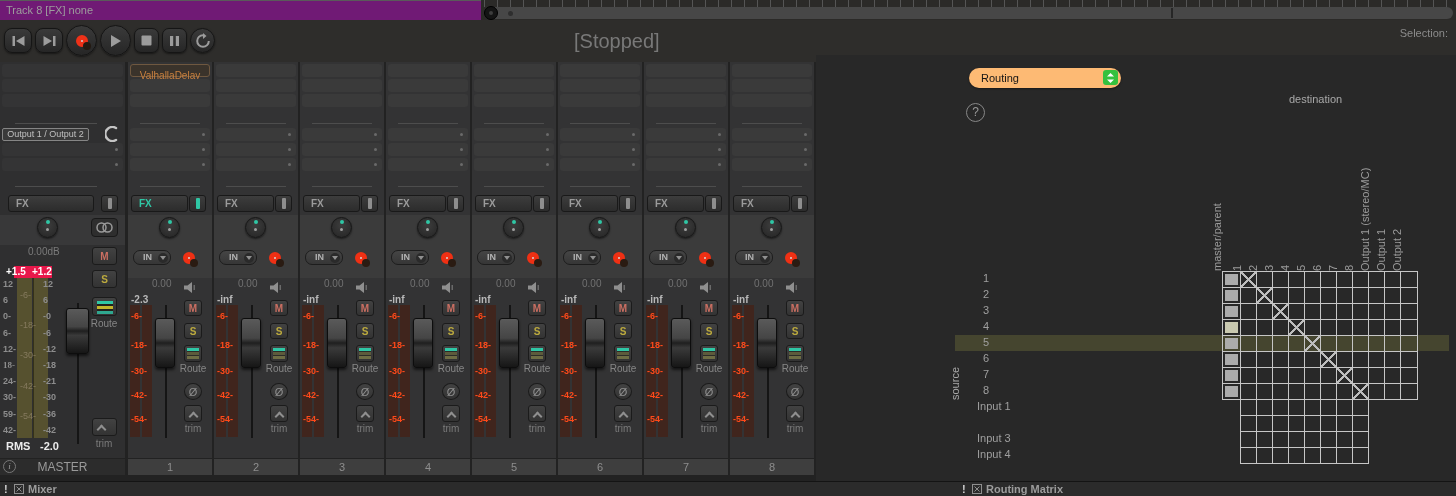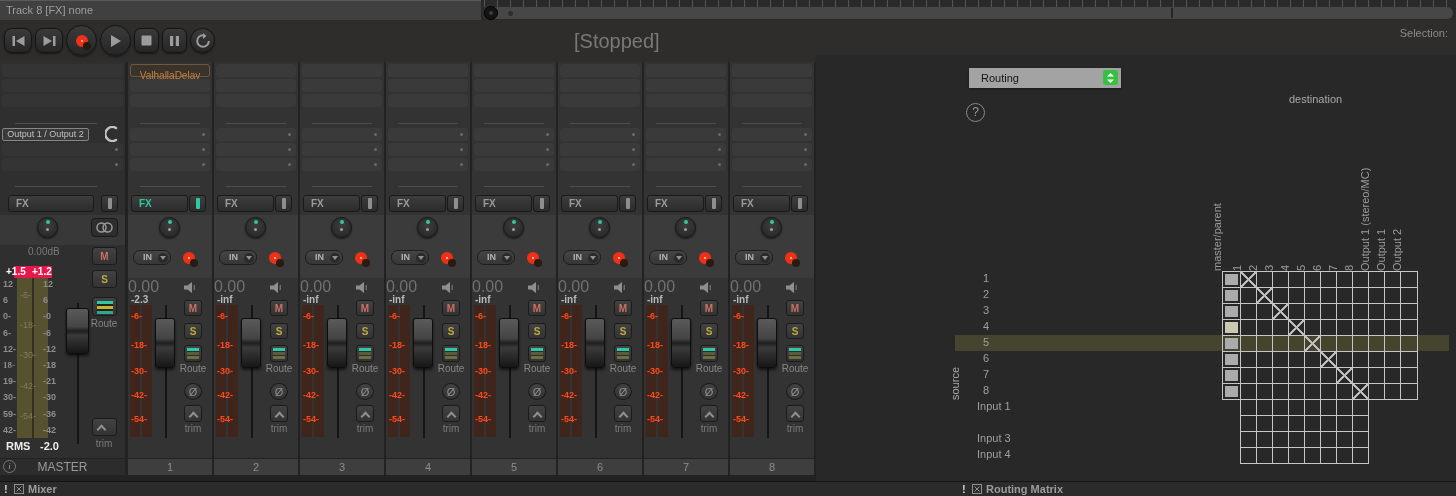--- a/index.html
+++ b/index.html
@@ -1,20 +1,20 @@
 <!DOCTYPE html>
 <html style="--accent-teal: #2fc7a5; --record-red: #ee3118; --clip-red: #e8174a; --meter-scale-orange: #ff4a1a; --valhalla-orange: #c9813f; --dropdown-green: #35c13e; --row-highlight: #45452f;"><head>
 <meta charset="utf-8">
 <style>
   *{box-sizing:border-box;margin:0;padding:0}
   html,body{background:#1d1d1d}
   .app{position:relative;width:1456px;height:496px;background:#2b2a28;overflow:hidden;
        font-family:"Liberation Sans",sans-serif;-webkit-font-smoothing:antialiased}
   
-  .topbar-left{position:absolute;left:0;top:0;width:481px;height:20px;background:#404040;border-top:1px solid #5a5a5a}
+  .topbar-left{position:absolute;left:0;top:0;width:481px;height:20px;background:#701a75;border-top:1px solid #5a5a5a}
   .track-info{position:absolute;left:6px;top:3px;font-size:11px;color:#9d9d9d;white-space:nowrap}
   .ruler{position:absolute;left:484px;top:0;width:972px;height:7px;
          background-image:repeating-linear-gradient(90deg,#555 0 1px,transparent 1px 13px)}
   .hscroll{position:absolute;left:487px;top:7px;width:966px;height:12px;background:#474747;border-radius:6px}
   .sknob{position:absolute;left:-3px;top:-1px;width:14px;height:14px;border-radius:50%;background:#141414;border:1px solid #000}
   .sknob::after{content:'';position:absolute;left:4px;top:4px;width:4px;height:4px;border-radius:50%;background:#3d3d3d}
   .sdot{position:absolute;left:21px;top:4px;width:5px;height:5px;border-radius:50%;background:#2e2e2e}
   .stick{position:absolute;left:684px;top:1px;width:2px;height:10px;background:#262626}
   
   .transport{position:absolute;left:0;top:20px;width:1456px;height:42px;background:#2e2d2b}
@@ -52,21 +52,21 @@
   .panknob{position:absolute;left:31px;top:155px;width:21px;height:21px;border-radius:50%;
            background:radial-gradient(circle at 50% 38%,#3d3d3d,#242424);border:1px solid #161616;box-shadow:0 1px 2px rgba(0,0,0,.55)}
   .panknob::before{content:'';position:absolute;left:8px;top:2px;width:4px;height:4px;border-radius:50%;background:var(--accent-teal)}
   .panknob::after{content:'';position:absolute;left:8px;top:10px;width:3px;height:3px;border-radius:50%;background:#a0a0a0}
   .inbtn{position:absolute;left:5px;top:188px;width:38px;height:15px;border-radius:7px;background:linear-gradient(#454545,#363636);
          border:1px solid #1d1d1d;font-size:9px;font-weight:bold;color:#b3b3b3;padding-left:9px;line-height:13px}
   .incircle{position:absolute;right:2px;top:2px;width:10px;height:10px;border-radius:50%;background:#2a2a2a}
   .incircle::after{content:'';position:absolute;left:2px;top:3px;border-left:3px solid transparent;border-right:3px solid transparent;border-top:4px solid #909090}
   .recbtn{position:absolute;left:55px;top:190px;width:12px;height:12px;border:5px solid #ef3014;border-radius:50%;background:#d6d6d6}
   .recbtn::after{content:'';position:absolute;left:2px;top:2px;width:8px;height:8px;border-radius:50%;background:#2a1b12}
-  .vol{position:absolute;left:0;top:216px;font-size:16px;color:#717171}
+  .vol{position:absolute;left:24px;top:216px;font-size:10px;color:#717171}
   .spk{position:absolute;left:56px;top:217px}
   .peak{position:absolute;left:3px;top:232px;font-size:10px;font-weight:bold;color:#b9b9b9}
   .meter{position:absolute;left:2px;top:243px;width:22px;height:132px}
   .meter::before,.meter::after{content:'';position:absolute;top:0;bottom:0;width:10px;background:#40251d}
   .meter::before{left:0}.meter::after{left:12px}
   .mscale{position:absolute;left:1px;font-size:9px;font-weight:bold;color:var(--meter-scale-orange);z-index:2}
   .fline{position:absolute;left:37px;top:243px;width:2px;height:133px;background:#151515}
   .fcap{position:absolute;left:27px;top:256px;width:20px;height:50px;border-radius:3px;border:1px solid #0d0d0d;
         background:linear-gradient(180deg,#5a5a5a,#454545 40%,#1f1f1f 50%,#3a3a3a 60%,#161616);box-shadow:0 2px 3px rgba(0,0,0,.6)}
   .sq{position:absolute;left:56px;width:18px;height:16px;background:linear-gradient(#424242,#333);border:1px solid #1b1b1b;
@@ -117,21 +117,21 @@
   .mtrimlbl{left:86px;top:376px;width:36px}
   
   .mlabelcell{position:absolute;left:0;top:397px;width:125px;height:16px;background:#2c2c2c;text-align:center;
               font-size:12px;color:#9a9a9a;line-height:16px}
   .info-i{position:absolute;left:3px;top:1px;width:13px;height:13px;border:1px solid #787878;border-radius:50%;
           font-size:9px;line-height:11px;font-style:italic;color:#9a9a9a;text-align:center;font-family:"Liberation Serif",serif}
   .track-label-row{position:absolute;left:128px;top:397px;display:flex;gap:2px}
   .tlabel{width:84px;height:16px;background:#3e3e3e;text-align:center;font-size:11px;color:#8e8e8e;line-height:16px;flex:none}
   
   .routing-panel{position:absolute;left:816px;top:55px;width:640px;height:426px;background:#282828}
-  .rdropdown{position:absolute;left:153px;top:13px;width:152px;height:20px;background:#a3a3a3;border-radius:0;box-shadow:0 1px 2px rgba(0,0,0,.4)}
+  .rdropdown{position:absolute;left:153px;top:13px;width:152px;height:20px;background:#fdba74;border-radius:10px;box-shadow:0 1px 2px rgba(0,0,0,.4)}
   .rdropdown .val{position:absolute;left:12px;top:0;font-size:11px;color:#151515;line-height:20px}
   .stepper{position:absolute;right:3px;top:2px;width:15px;height:15px;border-radius:3px;background:var(--dropdown-green);
            display:flex;align-items:center;justify-content:center}
   .rhelp{position:absolute;left:150px;top:48px;width:19px;height:19px;border:1.5px solid #878787;border-radius:50%;
          color:#999;font-size:12px;text-align:center;line-height:17px}
   .rdest{position:absolute;left:473px;top:38px;font-size:11px;color:#a8a8a8}
   .rsource{position:absolute;left:146px;top:332px;height:13px;line-height:13px;font-size:11px;color:#a8a8a8;
            transform:rotate(-90deg);transform-origin:0 100%;white-space:nowrap}
   .collabels{position:absolute;left:0;top:0;width:640px;height:216px;pointer-events:none}
   .collbl{position:absolute;top:203px;height:13px;line-height:13px;font-size:11px;color:#9b9b9b;white-space:nowrap;
@@ -262,21 +262,21 @@
       <div class="sq trim mtrim">
         <span class="chev"></span>
       </div>
       <div class="trimlbl mtrimlbl">trim</div>
     <span class="msl left" style="top: 217px;">12</span>
         <span class="msl left" style="top: 233.2px;">6</span>
         <span class="msl left" style="top: 249.4px;">0-</span>
         <span class="msl left" style="top: 265.6px;">6-</span>
         <span class="msl left" style="top: 281.8px;">12-</span>
         <span class="msl left" style="top: 298px; font-family: Liberation Serif, serif;">18-</span>
-        <span class="msl left" style="top: 314.2px;">19-</span>
+        <span class="msl left" style="top: 314.2px;">24-</span>
         <span class="msl left" style="top: 330.4px;">30-</span>
         <span class="msl left" style="top: 346.6px;">59-</span>
         <span class="msl left" style="top: 362.8px;">42-</span>
         <span class="msl right" style="top: 217px;">12</span>
         <span class="msl right" style="top: 233.2px;">6</span>
         <span class="msl right" style="top: 249.4px;">-0</span>
         <span class="msl right" style="top: 265.6px;">-6</span>
         <span class="msl right" style="top: 281.8px;">-12</span>
         <span class="msl right" style="top: 298px;">-18</span>
         <span class="msl right" style="top: 314.2px;">-21</span>

